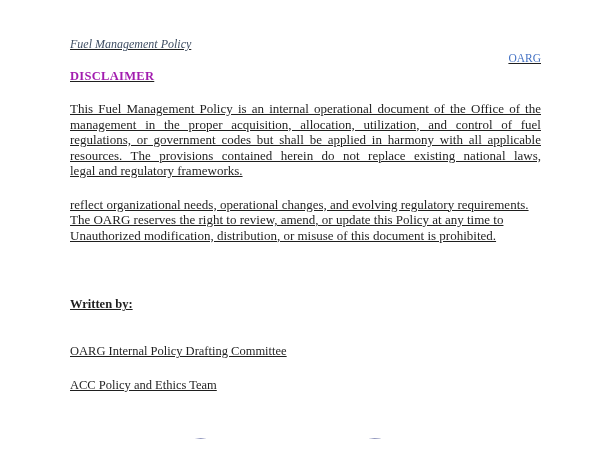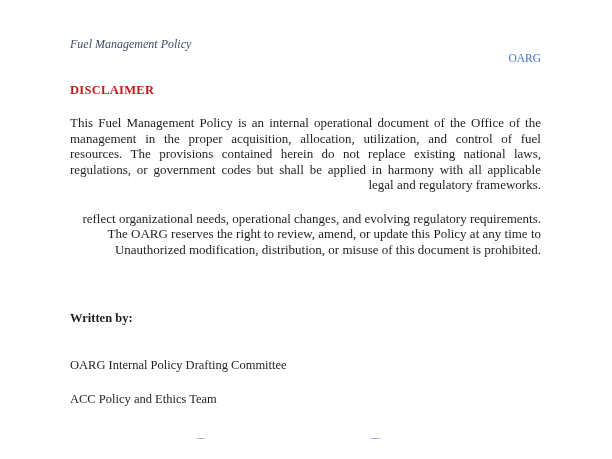--- a/index.html
+++ b/index.html
@@ -6,20 +6,21 @@
   html, body { background: #ffffff; }
   body { font-family: "Liberation Serif", serif; }
 
   .page {
     position: relative;
     width: 612px;
     height: 439px;
     background: #ffffff;
     overflow: hidden;
     color: #1f1f1f;
+    text-decoration: underline;
   }
 
   .content {
     padding: 37px 71px 0 70px;
   }
 
   
   .running-title {
     font-style: italic;
     font-size: 12px;
@@ -29,36 +30,35 @@
   .running-org {
     text-align: right;
     font-size: 11.5px;
     line-height: 13px;
     margin-top: 1px;
     color: #4472c4;
   }
 
   
   .heading {
-    margin-top: 18px;
+    margin-top: 4px;
     font-weight: bold;
     font-size: 12.5px;
     line-height: 15px;
     letter-spacing: 0.3px;
-    color: #b91c1c;
+    color: #a21caf;
   }
 
   
   .para { font-size: 13px; }
   .para-1 { margin-top: 17px; }
   .para-2 { margin-top: 18px; }
   .line {
     line-height: 15.5px;
     white-space: nowrap;
-    text-align: right;
   }
   .para-1 .line.just {
     white-space: normal;
     text-align: justify;
     text-align-last: justify;
   }
 
   
   .byline { text-align: left; font-size: 12.5px; }
   .byline-label {
@@ -104,22 +104,22 @@
 
     <div class="running-title">Fuel Management Policy</div>
 
     <div class="running-org">OARG</div>
 
     <div class="heading">DISCLAIMER</div>
 
     <div class="para para-1">
       <div class="line just">This Fuel Management Policy is an internal operational document of the Office of the</div>
       <div class="line just">management in the proper acquisition, allocation, utilization, and control of fuel</div>
+      <div class="line just">regulations, or government codes but shall be applied in harmony with all applicable</div>
       <div class="line just">resources. The provisions contained herein do not replace existing national laws,</div>
-      <div class="line just">regulations, or government codes but shall be applied in harmony with all applicable</div>
       <div class="line">legal and regulatory frameworks.</div>
     </div>
 
     <div class="para para-2">
       <div class="line">reflect organizational needs, operational changes, and evolving regulatory requirements.</div>
       <div class="line">The OARG reserves the right to review, amend, or update this Policy at any time to</div>
       <div class="line">Unauthorized modification, distribution, or misuse of this document is prohibited.</div>
     </div>
 
     <div class="byline">

